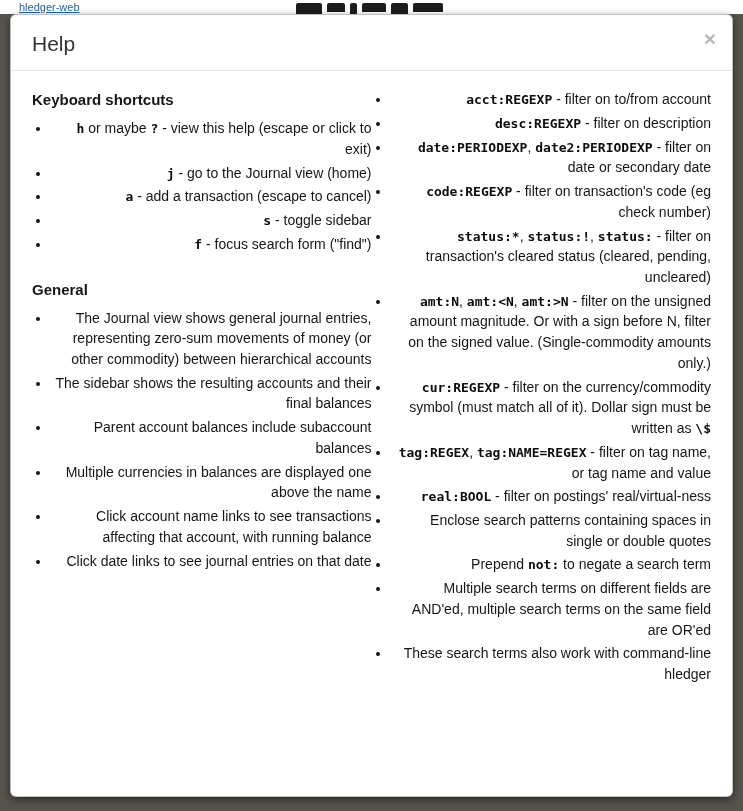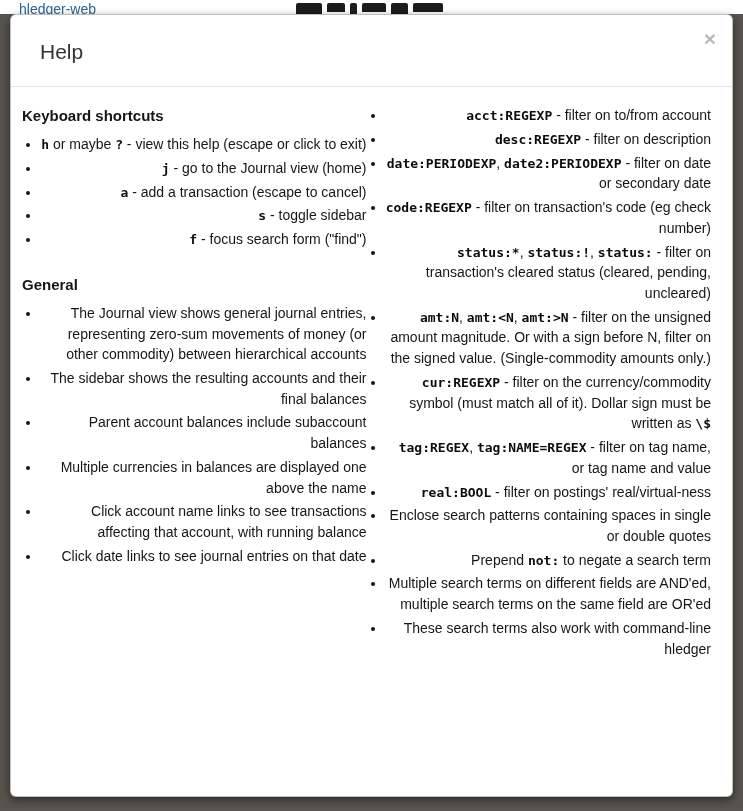--- a/index.html
+++ b/index.html
@@ -18,21 +18,21 @@
   .page-strip {
     position: absolute;
     top: 0; left: 0; right: 0;
     height: 14px;
     background: #ffffff;
     overflow: hidden;
   }
   .brand-link {
     position: absolute;
     left: 19px; top: 1px;
-    font-size: 14px;
+    font-size: 11px;
     color: #2a6496;
     text-decoration: underline;
     cursor: pointer;
     white-space: nowrap;
   }
   .page-heading-partial {
     position: absolute;
     left: 296px; top: 3px;
     display: flex;
     align-items: flex-start;
@@ -62,39 +62,39 @@
     display: flex;
     flex-direction: column;
     overflow: hidden;
   }
   .modal-header {
     padding: 15px 15px 13px 21px;
     border-bottom: 1px solid #e5e5e5;
     position: relative;
   }
   .modal-title {
-    margin: 8px;
+    margin: 0;
     font-size: 21px;
     font-weight: 500;
     color: #333333;
     line-height: 1.3;
   }
   .close-btn {
     position: absolute;
     right: 16px; top: 13px;
     font-size: 21px;
     font-weight: bold;
     color: #b9b9b9;
     cursor: pointer;
     line-height: 1;
     text-shadow: 0 1px 0 #fff;
   }
   .modal-body {
     flex: 1;
-    padding: 18px 21px 20px 11px;
+    padding: 18px 21px 20px 21px;
     display: flex;
     overflow: hidden;
   }
   .col { flex: 1 1 0; min-width: 0; }
   .section-heading {
     margin: 2px 0 10px 0;
     font-size: 15px;
     font-weight: bold;
     color: #161616;
   }

